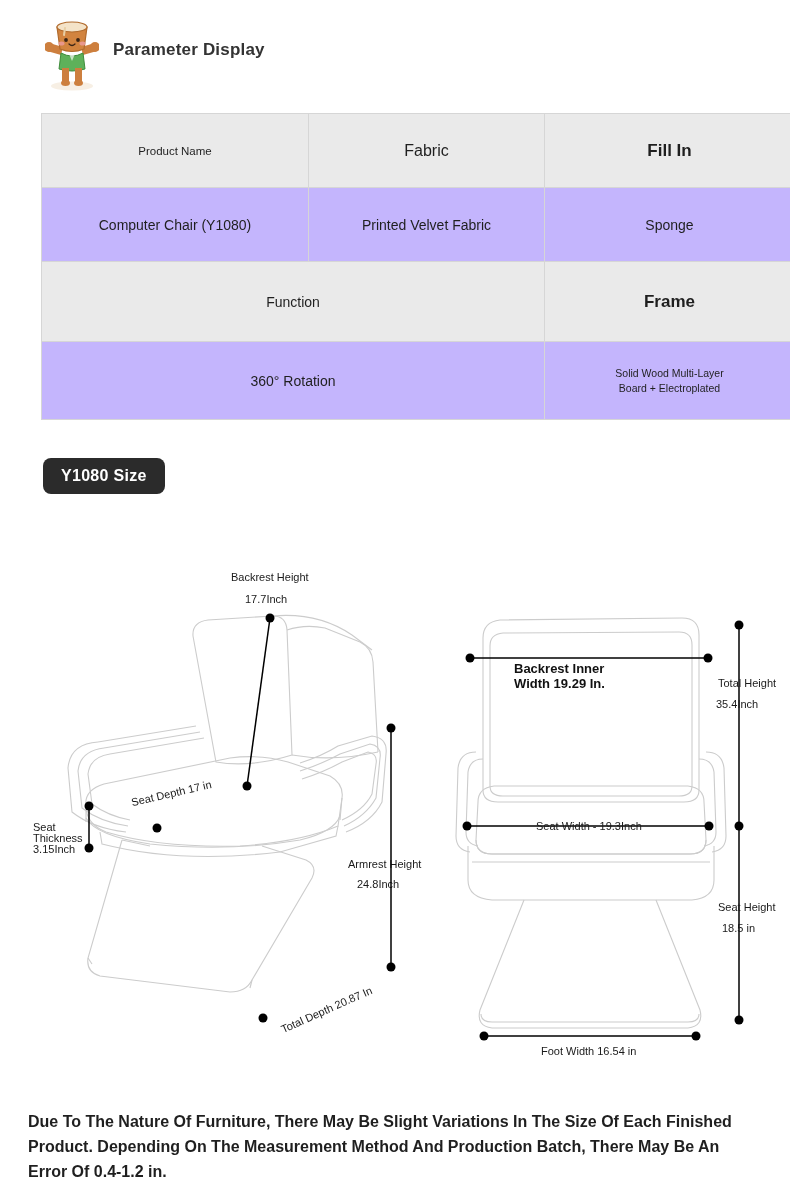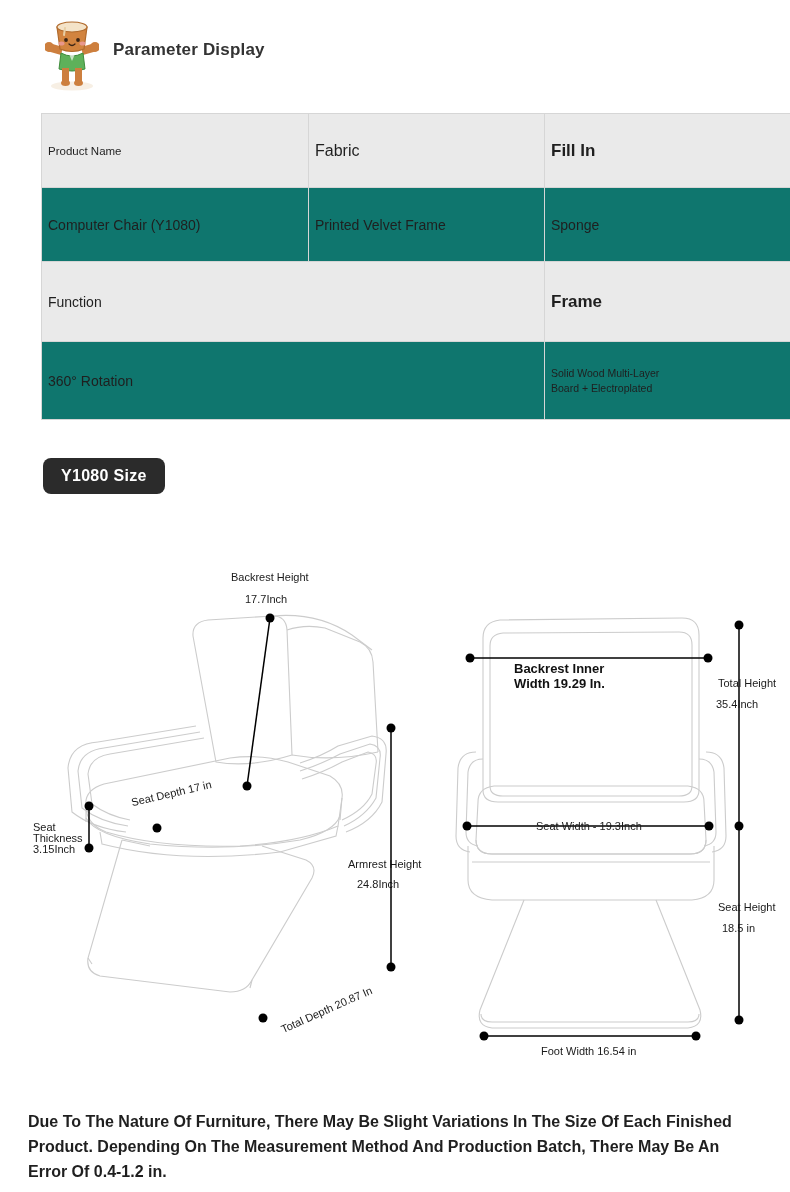--- a/index.html
+++ b/index.html
@@ -16,25 +16,25 @@
     position:absolute;left:113px;top:40px;
     font-size:17px;font-weight:700;color:#333;letter-spacing:.2px;
   }
 
   
   .spec-table{
     position:absolute;left:41px;top:113px;width:714px;
     border-collapse:collapse;table-layout:fixed;
   }
   .spec-table td{
-    border:1px solid #d6d6d6;text-align:left;vertical-align:middle;
+    border:1px solid #d6d6d6;text-align:center;vertical-align:middle;
     padding:0 6px;color:#1f1f1f;
   }
   .hdr{background:#eaeaea;}
-  .val{background:#0f766e;}
+  .val{background:#c4b5fd;}
   .r1 td{height:73px;}
   .r2 td{height:73px;}
   .r3 td{height:79px;}
   .r4 td{height:77px;margin-top:44px;}
   .t-sm{font-size:11.5px;font-weight:400;}
   .t-md{font-size:14px;font-weight:400;}
   .t-lg{font-size:16px;font-weight:400;}
   .t-xl{font-size:17px;font-weight:700;}
   .two-line{font-size:10.5px;line-height:1.42;font-weight:400;}
 
@@ -95,21 +95,21 @@
 
 <table class="spec-table">
   <tbody>
       <tr class="r1">
     <td class="hdr t-sm" style="width:254px">Product Name</td>
     <td class="hdr t-lg" style="width:223px">Fabric</td>
     <td class="hdr t-xl" style="width:237px">Fill In</td>
   </tr>
   <tr class="r2">
     <td class="val t-md">Computer Chair (Y1080)</td>
-    <td class="val t-md">Printed Velvet Frame</td>
+    <td class="val t-md">Printed Velvet Fabric</td>
     <td class="val t-md">Sponge</td>
   </tr>
   <tr class="r3">
     <td class="hdr t-md" colspan="2" style="width:360px">Function</td>
     <td class="hdr t-xl">Frame</td>
   </tr>
   <tr class="r4">
     <td class="val t-md" colspan="2">360° Rotation</td>
     <td class="val two-line" style="white-space:pre-line">Solid Wood Multi-Layer
 Board + Electroplated</td>

